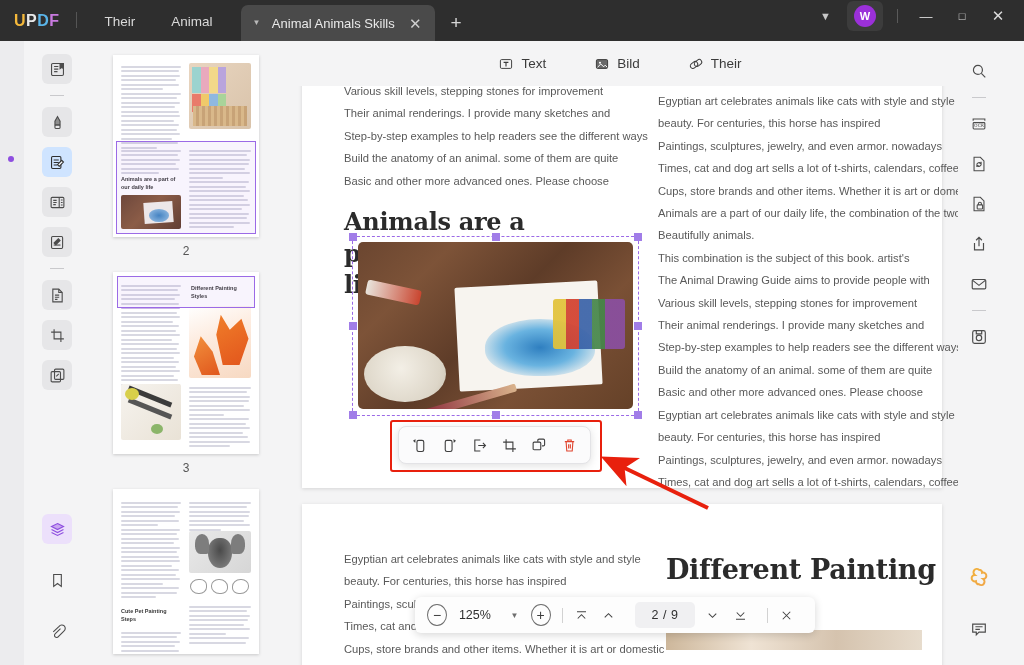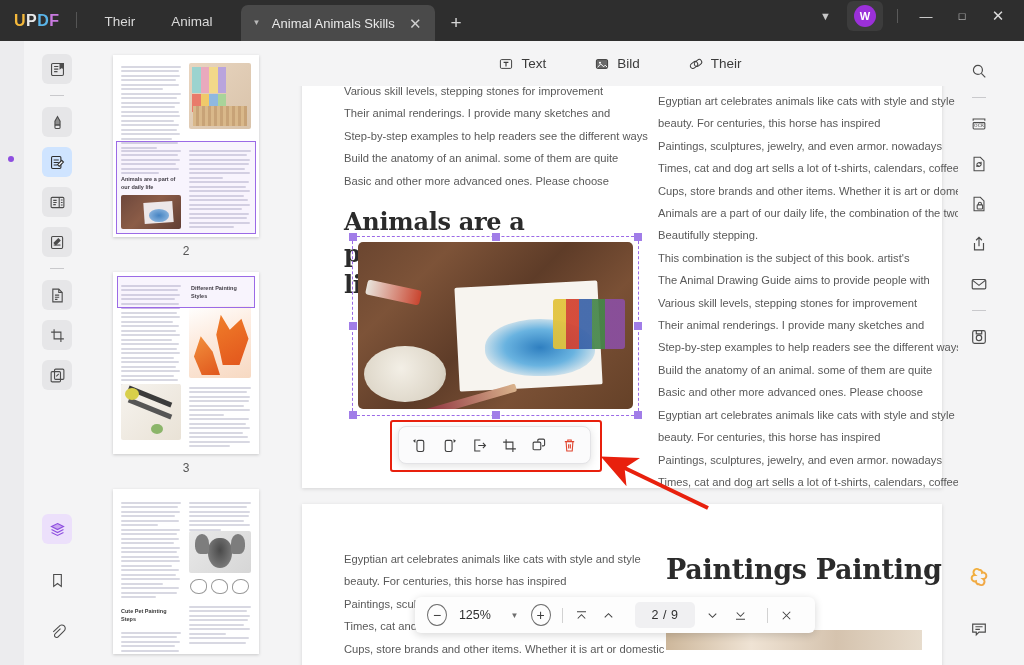--- a/index.html
+++ b/index.html
@@ -633,21 +633,21 @@
       </div>
       <div class="redbox"></div>
 
       <div class="body-col" style="left:356px;top:32px;width:286px;">
         <div>Egyptian art celebrates animals like cats with style and style</div>
         <div>beauty. For centuries, this horse has inspired</div>
         <div>Paintings, sculptures, jewelry, and even armor. nowadays</div>
         <div>Times, cat and dog art sells a lot of t-shirts, calendars, coffee</div>
         <div>Cups, store brands and other items. Whether it is art or domestic</div>
         <div>Animals are a part of our daily life, the combination of the two</div>
-        <div>Beautifully stepping.</div>
+        <div>Beautifully animals.</div>
         <div>This combination is the subject of this book. artist's</div>
         <div>The Animal Drawing Guide aims to provide people with</div>
         <div>Various skill levels, stepping stones for improvement</div>
         <div>Their animal renderings. I provide many sketches and</div>
         <div>Step-by-step examples to help readers see the different ways</div>
         <div>Build the anatomy of an animal. some of them are quite</div>
         <div>Basic and other more advanced ones. Please choose</div>
         <div>Egyptian art celebrates animals like cats with style and style</div>
         <div>beauty. For centuries, this horse has inspired</div>
         <div>Paintings, sculptures, jewelry, and even armor. nowadays</div>
@@ -657,21 +657,21 @@
 
     <div class="page page2">
       <div class="body-col" style="left:42px;top:44px;width:290px;">
         <div>Egyptian art celebrates animals like cats with style and style</div>
         <div>beauty. For centuries, this horse has inspired</div>
         <div>Paintings, sculptures, jewelry, and even armor. nowadays</div>
         <div>Times, cat and dog art sells a lot of t-shirts, calendars, coffee</div>
         <div>Cups, store brands and other items. Whether it is art or domestic</div>
         <div>Animals are a part of our daily life, the combination of the two</div>
       </div>
-      <div class="page-head" style="left:364px;top:48px;width:280px;font-size:27px;">Paintings Painting</div>
+      <div class="page-head" style="left:364px;top:48px;width:280px;font-size:27px;">Different Painting</div>
       <div class="img-strip" style="left:364px;top:126px;width:256px;height:20px;"></div>
     </div>
   </div>
 
   <div class="zoombar">
     <div class="zb zb-round">−</div>
     <div class="zb-pct">125%</div>
     <div class="zb-caret">▼</div>
     <div class="zb zb-round">+</div>
     <div class="zb-sep"></div>

